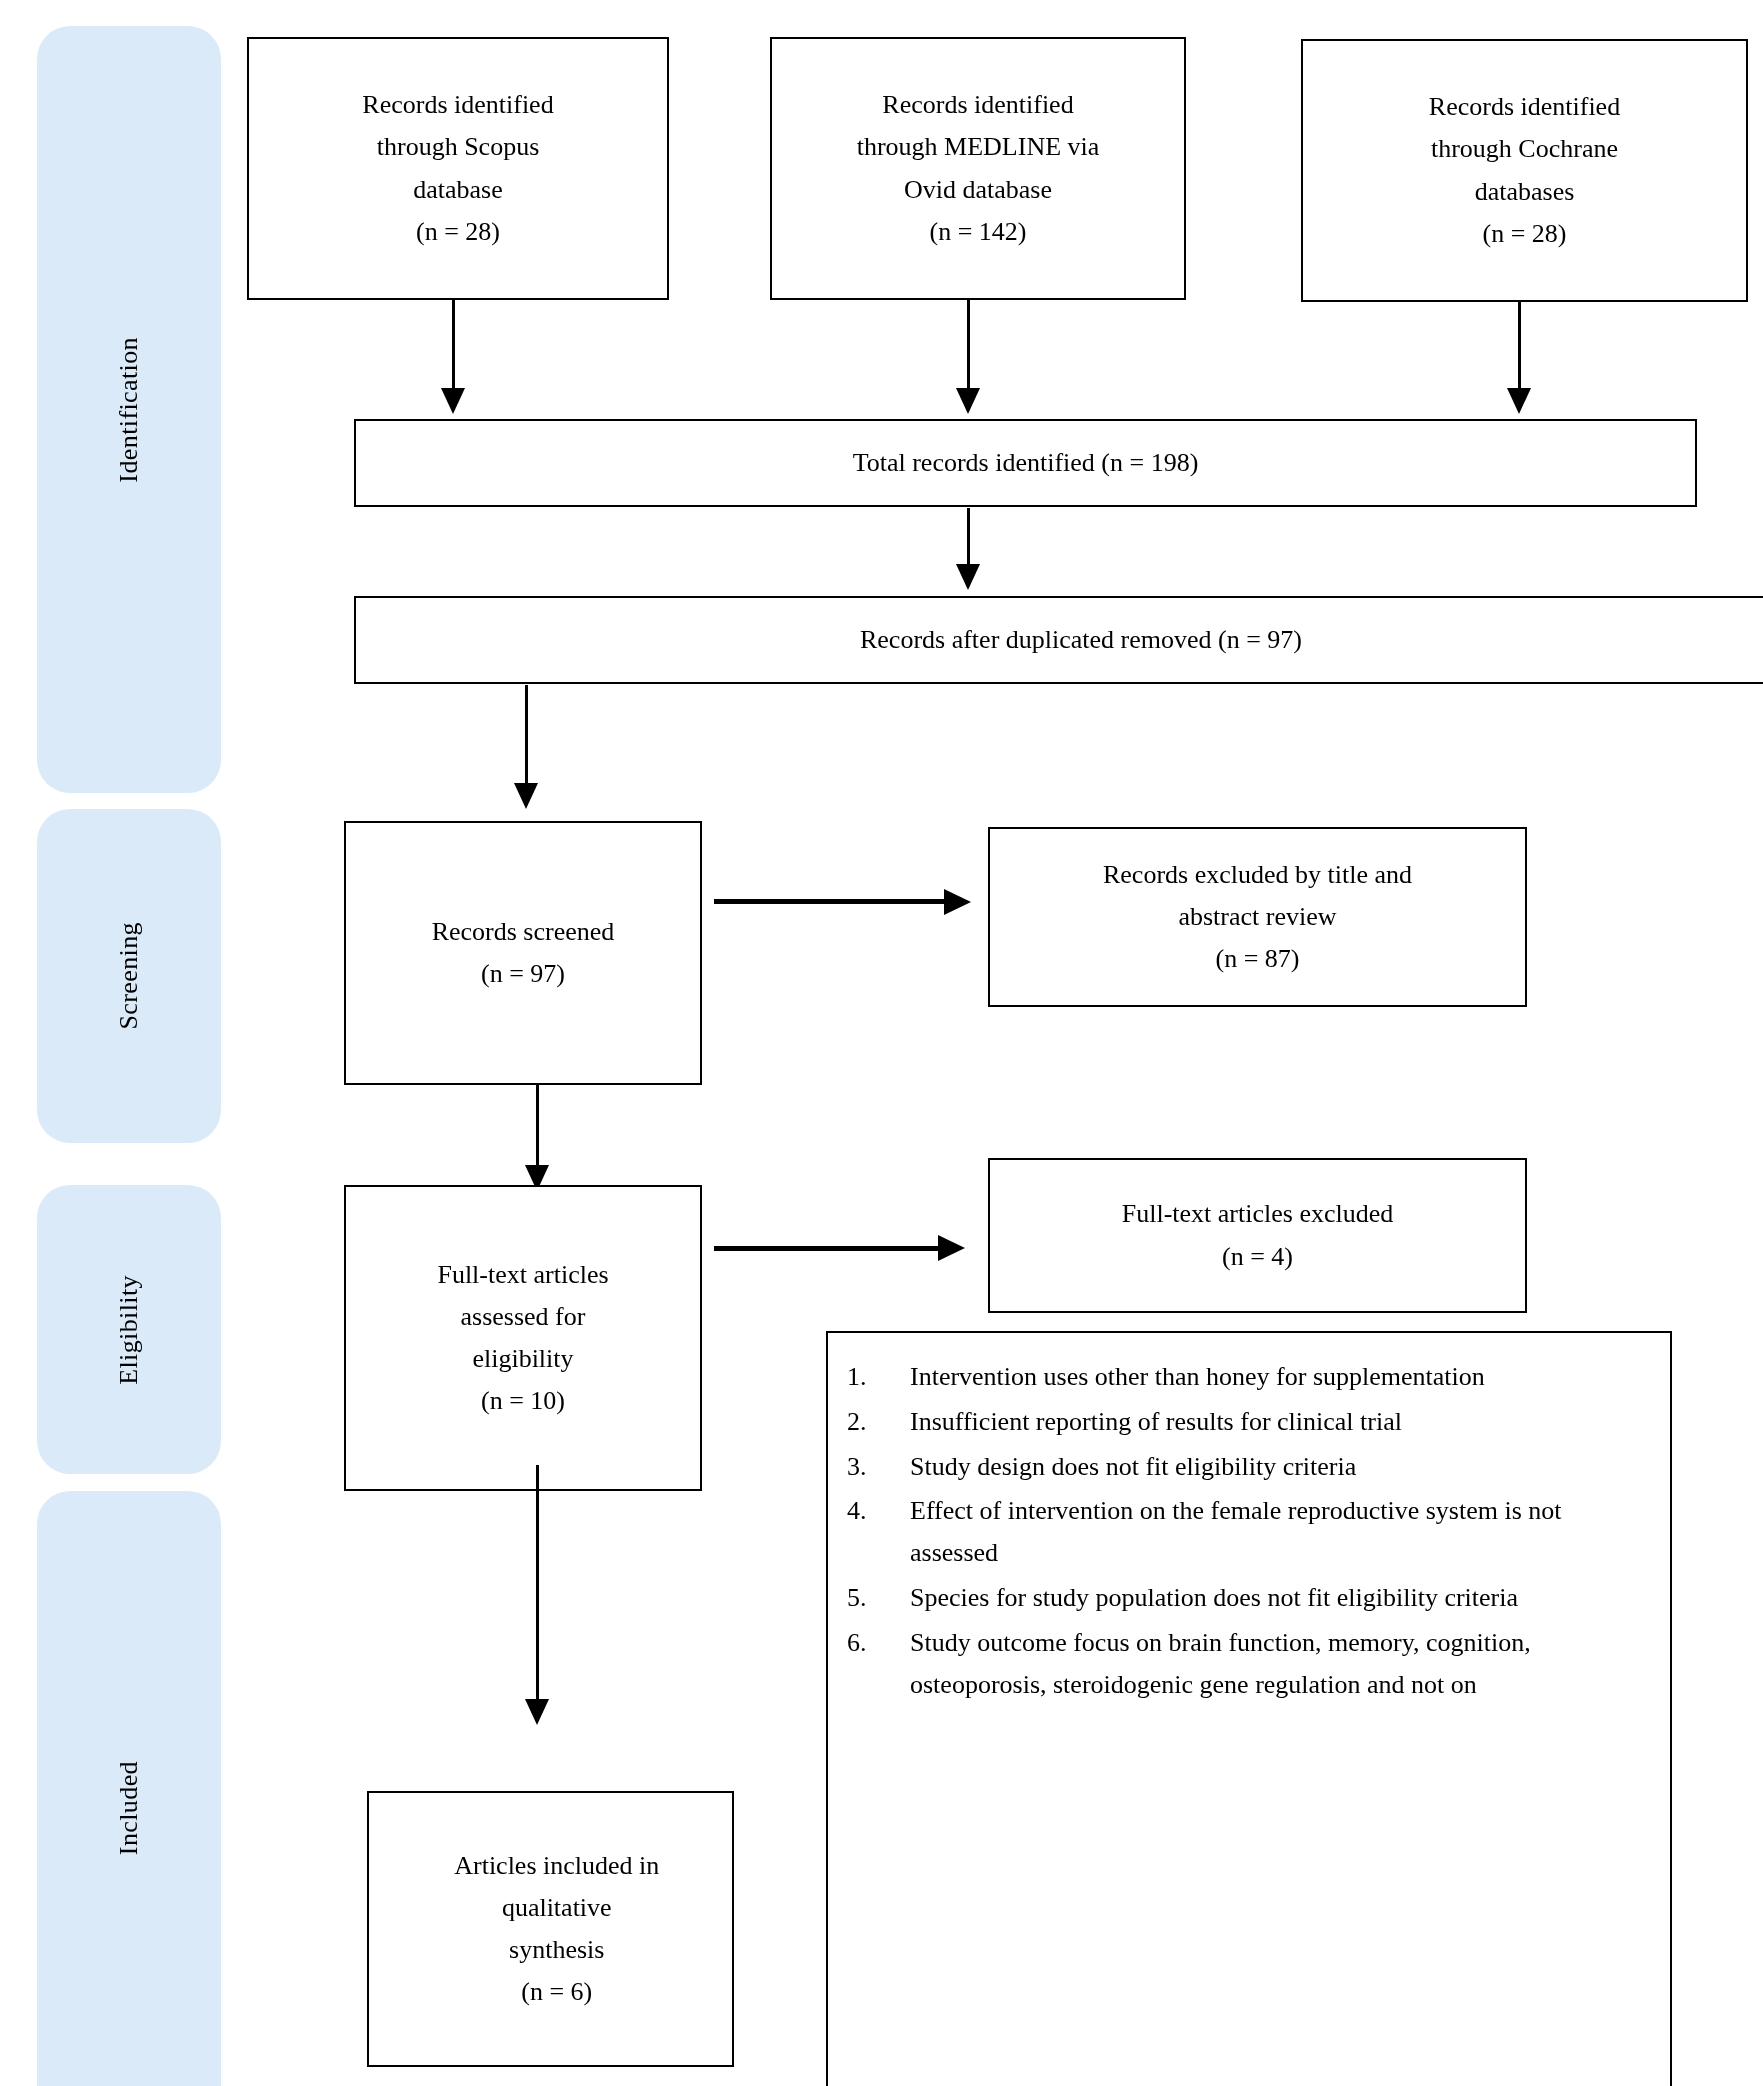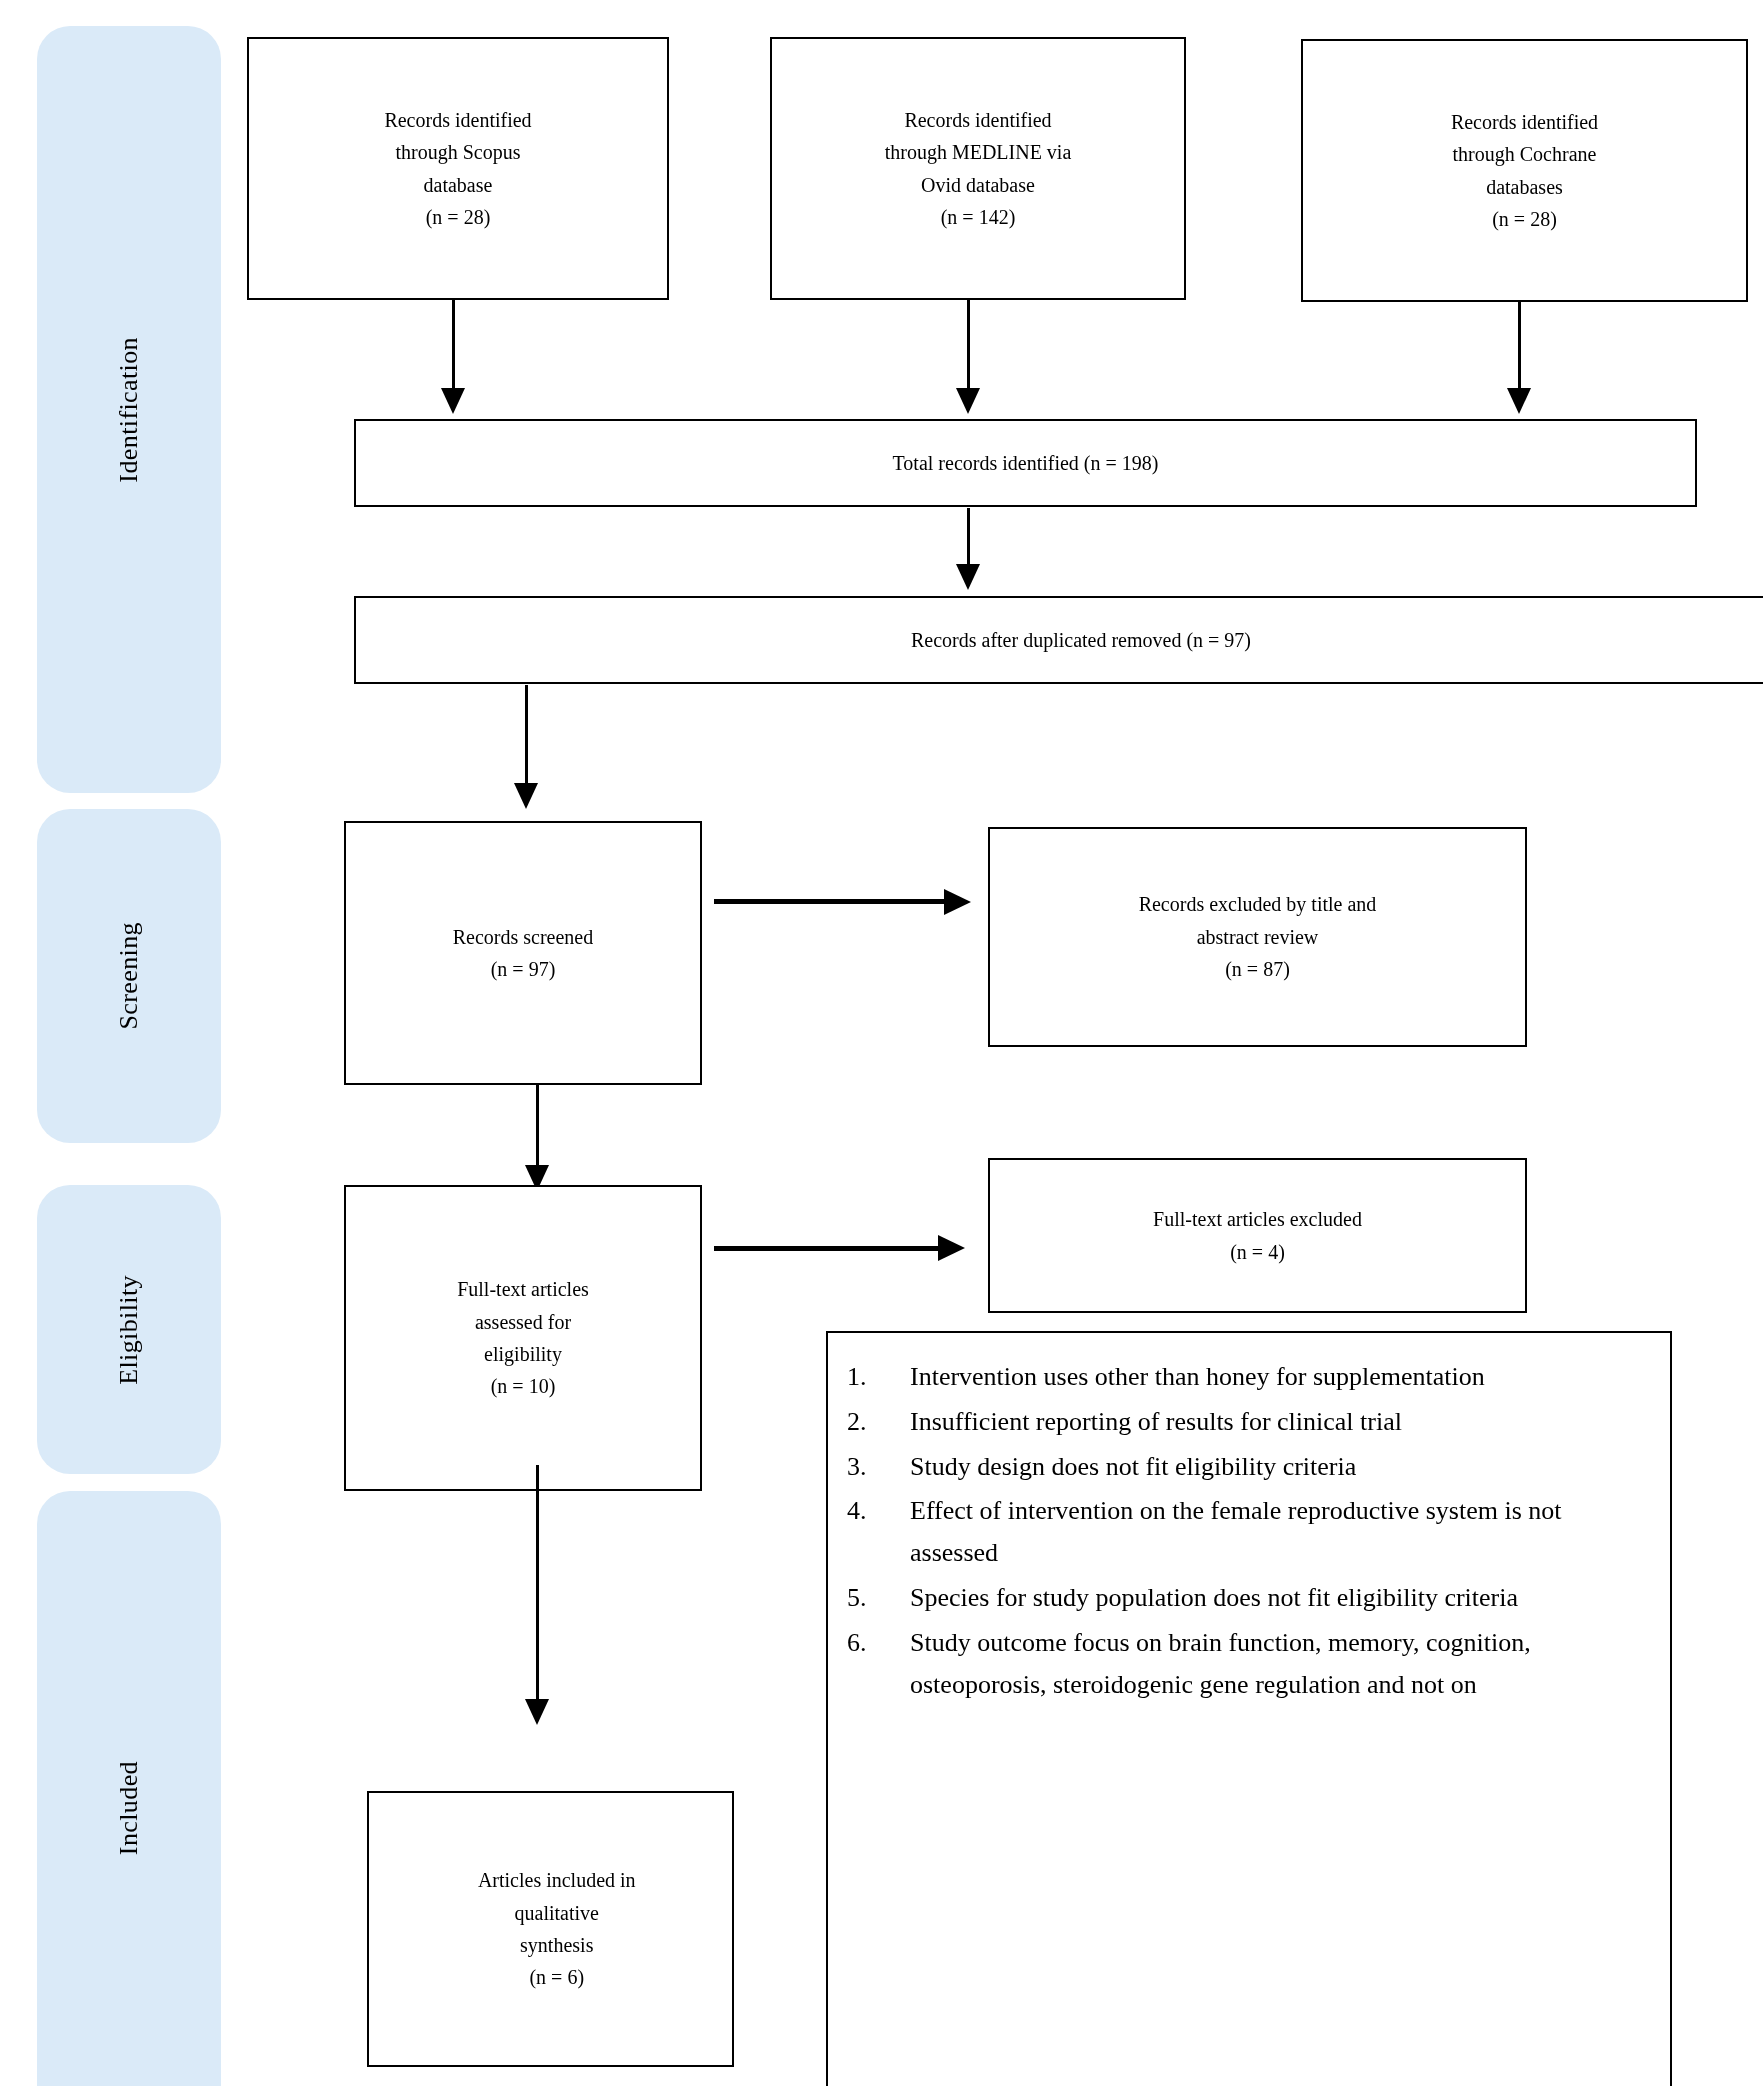--- a/index.html
+++ b/index.html
@@ -39,21 +39,21 @@
   .flow-box {
     position: absolute;
     box-sizing: border-box;
     background: #ffffff;
     border: 2.5px solid #000000;
     display: flex;
     flex-direction: column;
     align-items: center;
     justify-content: center;
     text-align: center;
-    font-size: 20px;
+    font-size: 26px;
     line-height: 1.62;
     padding: 3.3px 7.5px;
   }
   .flow-box .ln { display: block; white-space: nowrap; }
 
   
   .rationale {
     position: absolute;
     box-sizing: border-box;
     background: #ffffff;
@@ -168,21 +168,21 @@
   <div class="arrow-down" style="left:514px; top:783px;"></div>
 
   <div class="flow-box" style="left:344px; top:821px; width:358px; height:264px;">
     <span class="ln">Records screened</span>
     <span class="ln">(n = 97)</span>
   </div>
 
   <div class="h-line" style="left:714px; top:899px; width:234px;"></div>
   <div class="arrow-right" style="left:944px; top:889px;"></div>
 
-  <div class="flow-box" style="left:988px; top:827px; width:539px; height:220px;">
+  <div class="flow-box" style="left:988px; top:827px; width:539px; height:180px;">
     <span class="ln">Records excluded by title and</span>
     <span class="ln">abstract review</span>
     <span class="ln">(n = 87)</span>
   </div>
 
   <div class="v-line" style="left:536px; top:1085px; height:83px;"></div>
   <div class="arrow-down" style="left:525px; top:1165px;"></div>
 
   <div class="flow-box" style="left:344px; top:1185px; width:358px; height:306px;">
     <span class="ln">Full-text articles</span>

